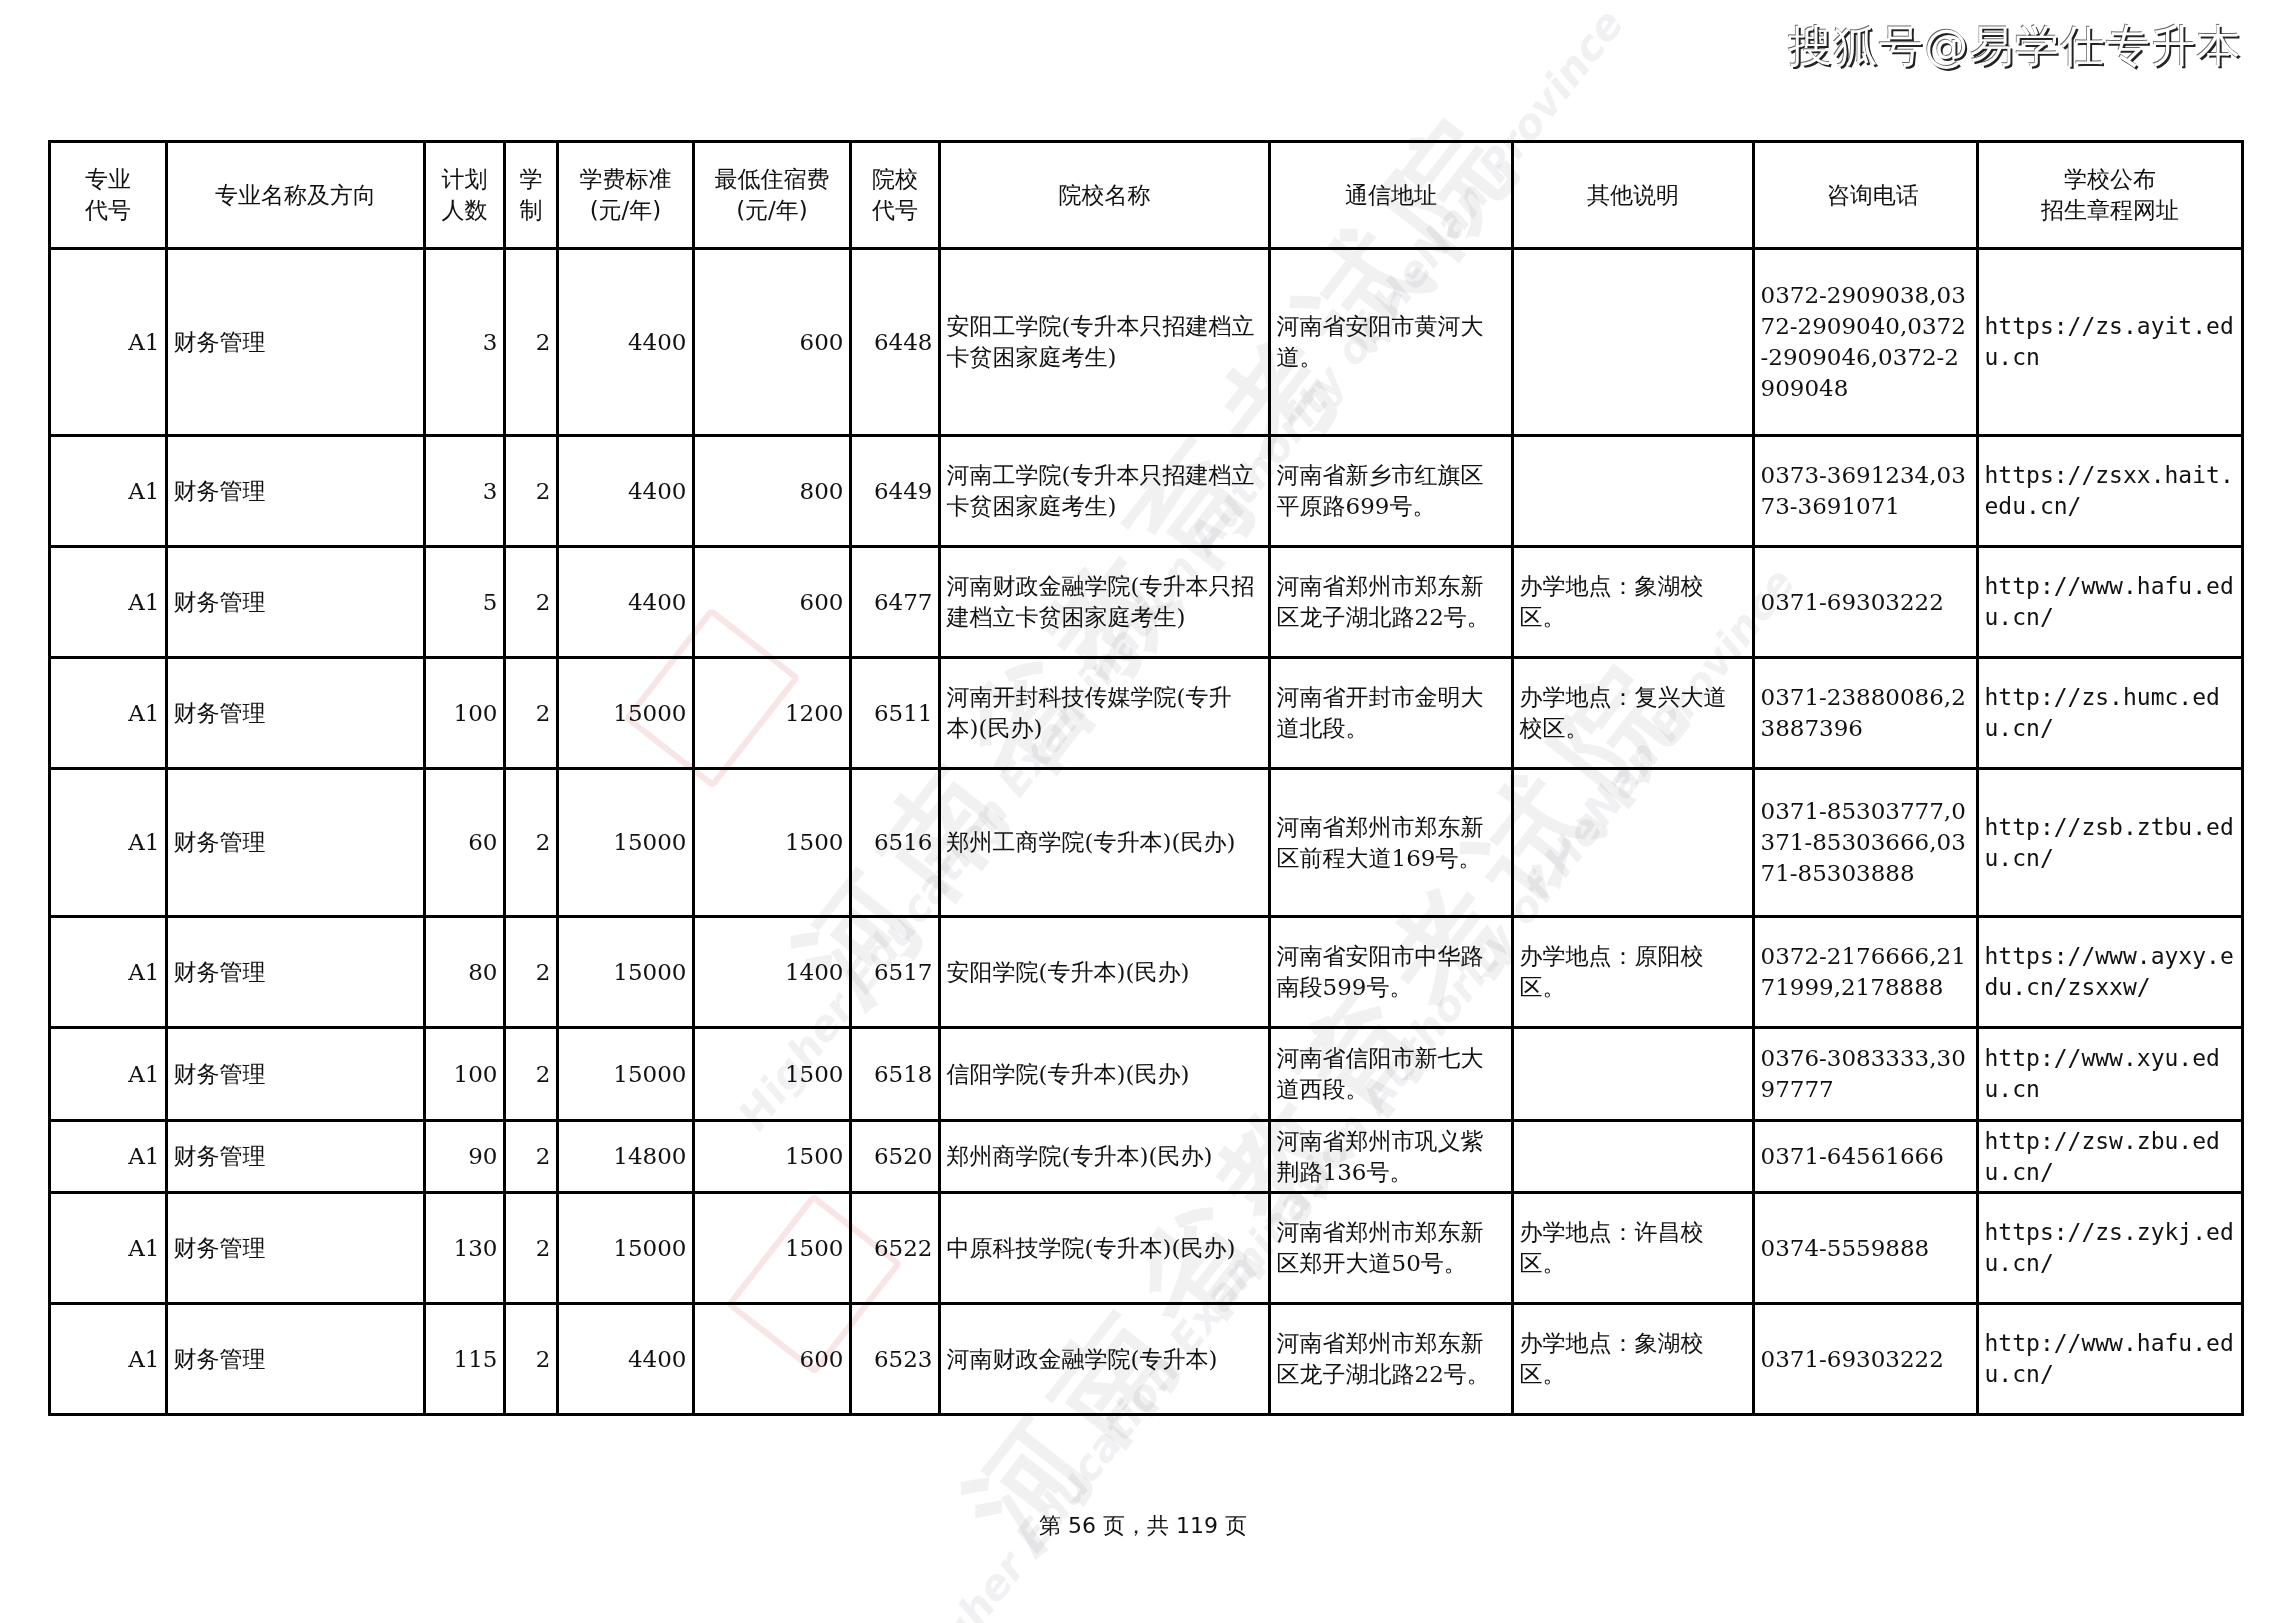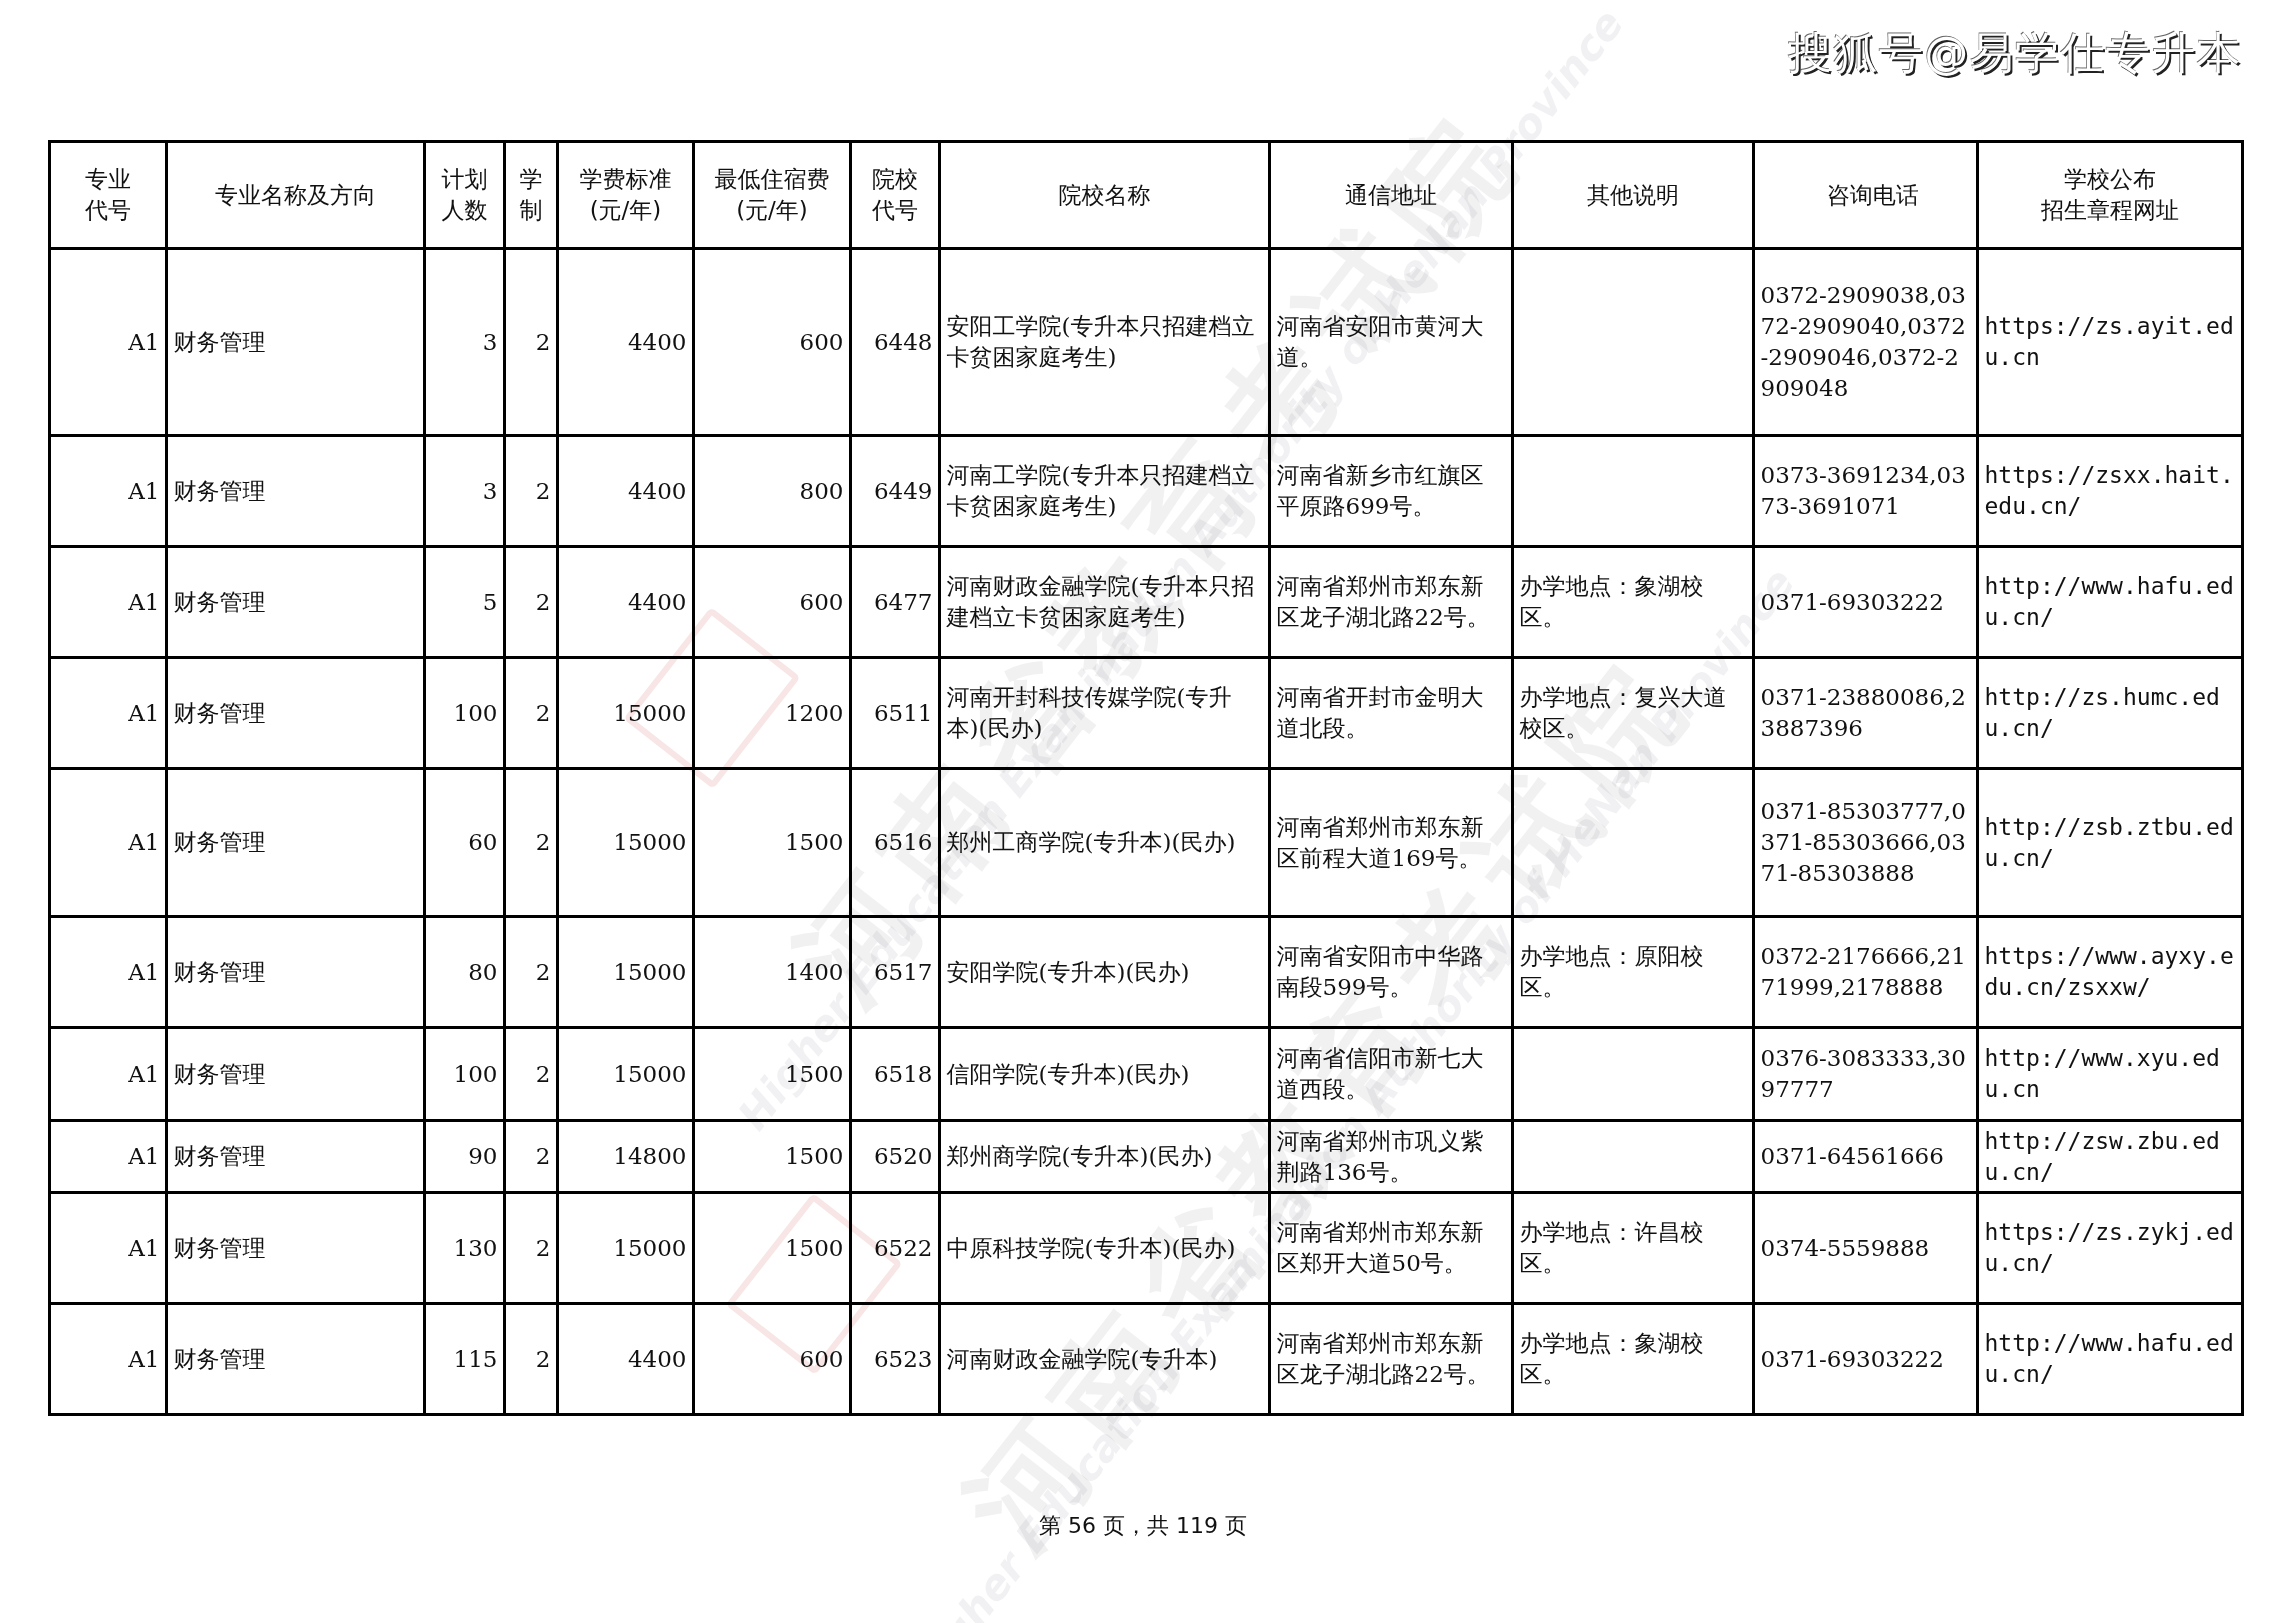--- a/index.html
+++ b/index.html
@@ -1,18 +1,18 @@
 <!DOCTYPE html>
 <html style="font-size:11px"><head>
 <meta charset="utf-8">
 <style>
   html, body { margin:0; padding:0; background:#ffffff; }
   body { width:2295px; height:1623px; position:relative; overflow:hidden;
          font-family:"DejaVu Serif","Liberation Serif",serif; color:#111; }
-  .sohu-mark { position:absolute; top:24px; right:53px; font-family:"DejaVu Sans","Liberation Sans",sans-serif;
+  .sohu-mark { position:absolute; top:17px; right:53px; font-family:"DejaVu Sans","Liberation Sans",sans-serif;
          font-size:44px; color:#ffffff; letter-spacing:1.4px;
          text-shadow: 2px 2px 0 #222, -0.7px -0.7px 0 #666; }
   .wm { position:absolute; pointer-events:none; font-family:"DejaVu Sans","Liberation Sans",sans-serif; }
   .wm-cn { font-size:116px; color:rgba(120,120,120,0.10); transform:rotate(-52deg); letter-spacing:20.5px; white-space:nowrap; font-weight:bold; }
   .wm-en { font-size:42px; color:rgba(120,120,140,0.10); transform:rotate(-52deg); white-space:nowrap; font-style:italic; font-weight:bold; }
   .wm-logo { width:130px; height:102px; border:6.8px solid rgba(200,40,40,0.12); transform:rotate(-52deg); border-radius:5.5px; }
   table.grid { position:absolute; left:48px; top:140px; border-collapse:collapse; table-layout:fixed; width:2193px; }
   table.grid td, table.grid th { border:3.4px solid #000; padding:0 5.5px; vertical-align:middle; font-size:23px; line-height:31px; word-break:break-all; }
   table.grid th { font-family:"DejaVu Sans","Liberation Sans",sans-serif; font-weight:normal; text-align:center; font-size:23px; line-height:31px; height:104px; }
   td.c { text-align:right; }

